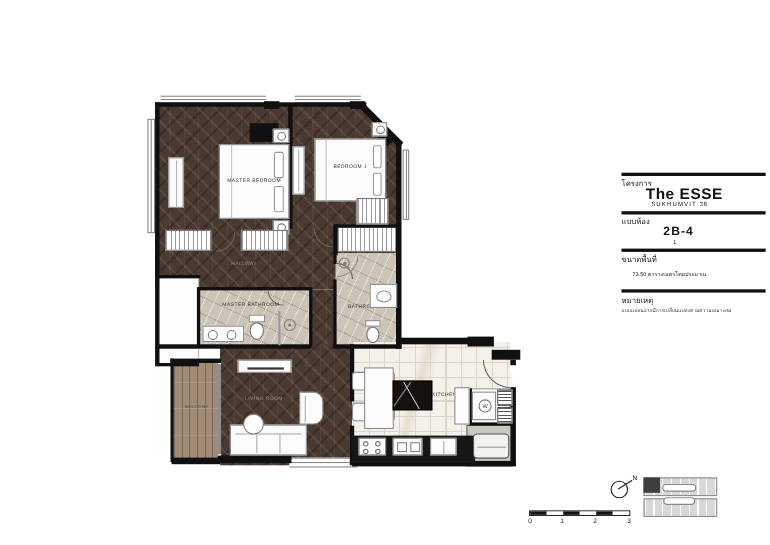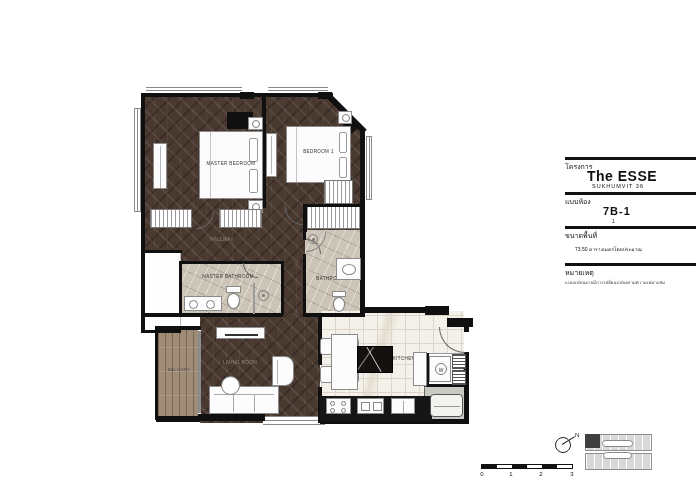--- a/index.html
+++ b/index.html
@@ -217,21 +217,21 @@
     <div class="abs" style="left:3px;top:11px;width:26px;height:1px;background:#999;"></div>
   </div>
 
   <div class="abs" style="left:565px;top:152px;width:131px;height:140px;">
     <div class="tbrule" style="top:5px;"></div>
     <div class="tbl" style="top:9px;left:0;">โครงการ</div>
     <div class="tbl" style="top:16px;left:22px;font-size:14px;font-weight:bold;letter-spacing:.5px;">The ESSE</div>
     <div class="tbl" style="top:31px;left:27px;font-size:5.5px;letter-spacing:1px;">SUKHUMVIT 36</div>
     <div class="tbrule" style="top:40px;"></div>
     <div class="tbl" style="top:44px;left:0;">แบบห้อง</div>
-    <div class="tbl" style="top:53px;left:38px;font-size:11px;font-weight:bold;letter-spacing:1px;">7B-1</div>
+    <div class="tbl" style="top:53px;left:38px;font-size:11px;font-weight:bold;letter-spacing:1px;">2B-4</div>
     <div class="tbl" style="top:66px;left:47px;font-size:5px;">1</div>
     <div class="tbrule" style="top:74px;"></div>
     <div class="tbl" style="top:78px;left:0;">ขนาดพื้นที่</div>
     <div class="tbl" style="top:93px;left:10px;font-size:5px;">73.50 ตารางเมตรโดยประมาณ</div>
     <div class="tbrule" style="top:111px;"></div>
     <div class="tbl" style="top:115px;left:0;">หมายเหตุ</div>
     <div class="tbl" style="top:127px;left:0;font-size:4.5px;color:#333;">แบบแปลนอาจมีการเปลี่ยนแปลงตามความเหมาะสม</div>
   </div>
 
   <div class="abs" style="left:553px;top:430px;width:34px;height:26px;">

